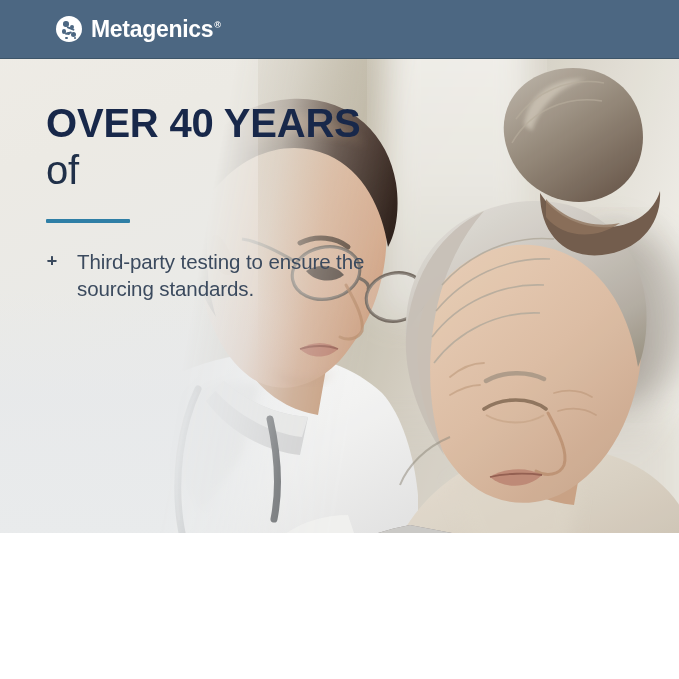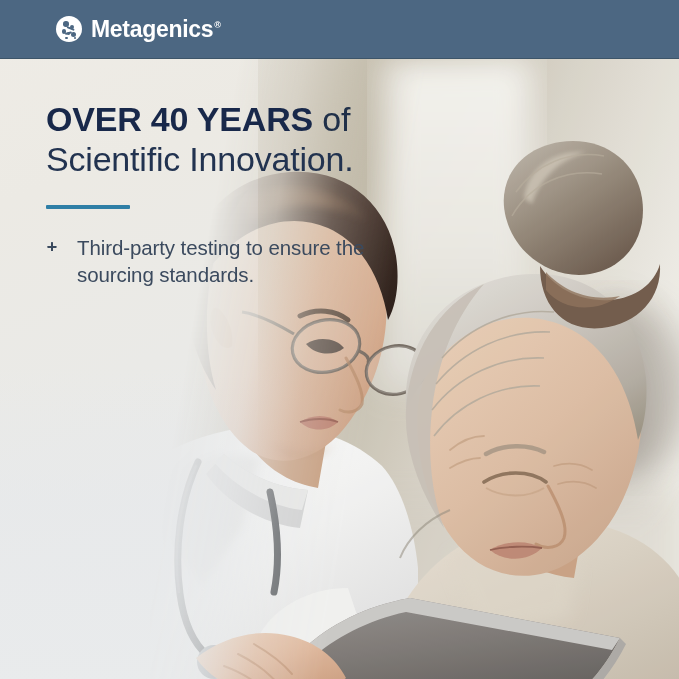--- a/index.html
+++ b/index.html
@@ -7,21 +7,21 @@
     padding: 0;
     background: #ffffff;
   }
   body {
     font-family: "Liberation Sans", sans-serif;
   }
 
   .ad {
     position: relative;
     width: 679px;
-    height: 679px;
+    height: 533px;
     overflow: hidden;
     background: #ffffff;
   }
 
   
   .bg-base {
     position: absolute;
     inset: 0;
     background:
       linear-gradient(160deg,
@@ -164,21 +164,21 @@
   
   .content {
     position: absolute;
     left: 46px;
     top: 100px;
     width: 330px;
     z-index: 5;
   }
   .headline {
     margin: 0;
-    font-size: 34px;
+    font-size: 40px;
     line-height: 1.17;
     letter-spacing: -0.2px;
   }
   .headline .strong {
     font-weight: bold;
     color: #18284a;
   }
   .headline .light {
     font-weight: normal;
     color: #203049;
@@ -473,21 +473,20 @@
           <i class="bar bar2"></i>
       </span>
       <span class="brand-name"><span>Metagenics</span><span class="brand-reg">®</span></span>
     </div>
   </div>
 
   <div class="content">
 
     <h1 class="headline">
       <span class="strong">OVER 40 YEARS</span><span class="light"> of</span>
-      <span class="line2">Scientific Innovation.</span>
     </h1>
 
     <div class="rule"></div>
 
     <ul class="bullets">
       <li class="bullet">
         <span class="plus">+</span>
       </li>
       <li class="bullet">
         <span class="plus">+</span>

